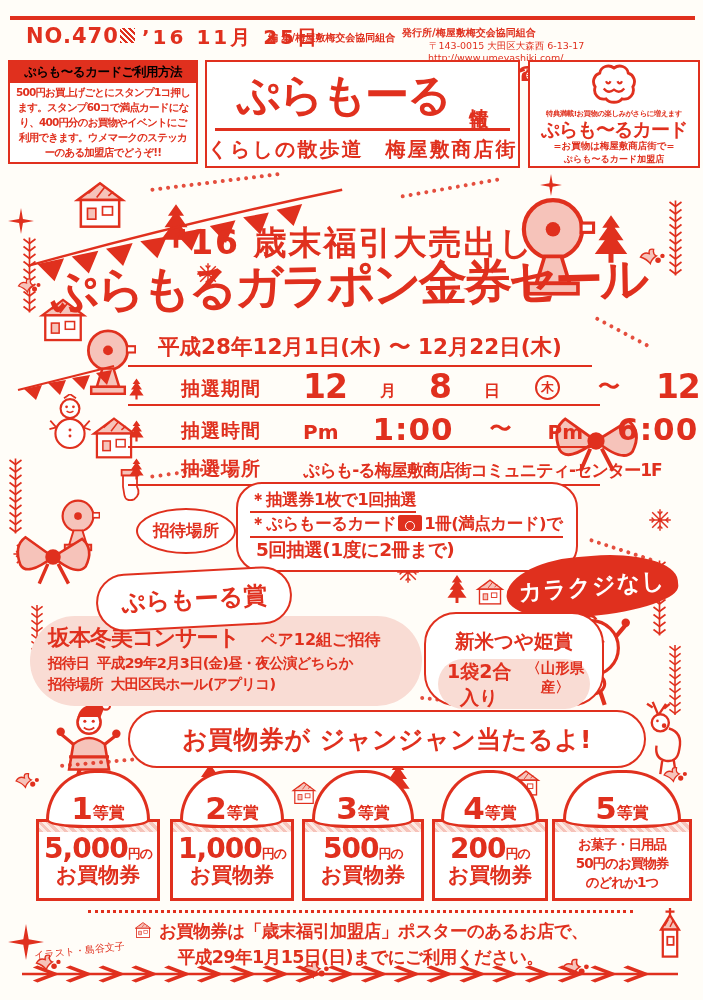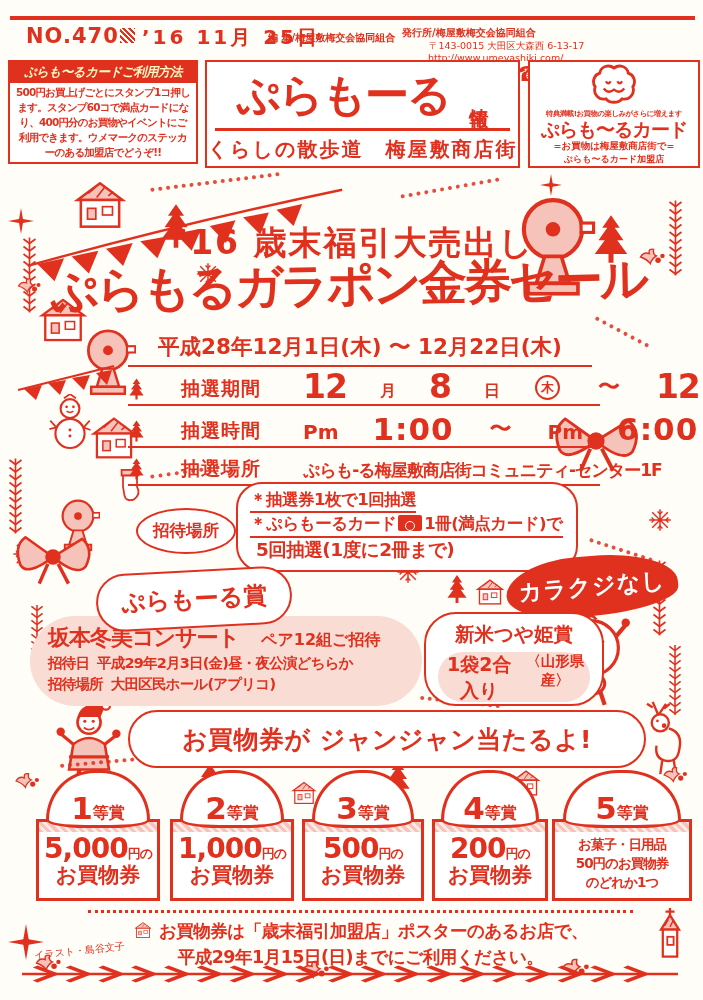--- a/index.html
+++ b/index.html
@@ -28,21 +28,21 @@
   .m-editor{left:268px;top:31px;font-size:10px;}
   .m-pub{left:402px;top:26px;font-size:10px;line-height:1.35;}
   .m-pub span{display:block;}
   .m-addr{font-size:9.5px;margin-left:27px;font-weight:normal;}
   .m-url{font-size:9.5px;margin-left:26px;font-weight:normal;}
   .m-phone{right:24px;top:22px;font-size:21px;letter-spacing:1px;margin-top:40px;}
 
   
   .hbox{position:absolute;border:2px solid var(--ink);background:#fff;box-sizing:border-box;}
   #box-usage{left:8px;top:60px;width:190px;height:104px;}
-  .usage-title{background:var(--ink);color:#fef9c3;font-size:12.5px;text-align:center;padding:2px 0;letter-spacing:-0.5px;font-style:italic;}
+  .usage-title{background:var(--ink);color:#000000;font-size:12.5px;text-align:center;padding:2px 0;letter-spacing:-0.5px;}
   .usage-body{font-size:10.5px;line-height:1.42;text-align:center;padding:2px 5px;letter-spacing:-0.8px;}
   #box-logo{left:205px;top:60px;width:315px;height:108px;text-align:center;}
   .logo-row{display:flex;align-items:center;justify-content:center;height:66px;gap:12px;}
   .logo-main{font-size:44px;font-weight:bold;letter-spacing:-2px;line-height:1;}
   .logo-side{writing-mode:vertical-rl;text-orientation:upright;font-size:19px;letter-spacing:2px;margin-left:8px;line-height:1;}
   .logo-hr{height:2.5px;background:var(--ink);margin:0 8px;}
   .logo-sub{font-size:20px;letter-spacing:2px;padding-top:5px;}
   #box-card{left:528px;top:60px;width:172px;height:108px;text-align:center;padding-top:2px;}
   .card-tag{font-size:8px;letter-spacing:-0.5px;white-space:nowrap;transform:scale(.92);}
   .card-name{font-size:19px;letter-spacing:-1px;line-height:1.1;}
@@ -92,21 +92,21 @@
   .c-sub{font-size:16px;margin-left:22px;}
   .c-row{font-size:14.5px;letter-spacing:-0.8px;white-space:nowrap;line-height:1.45;}
   .c-rlabel{margin-right:8px;}
 
   .noblank{left:506px;top:556px;width:172px;height:60px;background:var(--ink);color:#fff;
     border-radius:46% 54% 58% 42%/62% 58% 42% 48%;transform:rotate(-5deg);
     display:flex;align-items:center;justify-content:center;font-size:23px;letter-spacing:1px;z-index:4;}
 
   .rice-bubble{left:424px;top:612px;width:180px;height:94px;border:2.5px solid var(--ink);
     border-radius:32px;background:#fff;text-align:center;z-index:4;box-sizing:border-box;padding-top:7px;}
-  .rice-title{font-size:19.5px;letter-spacing:0px;}
+  .rice-title{font-size:19.5px;letter-spacing:0px;margin-top:7px;}
   .rice-inner{margin:4px auto 0;width:152px;height:50px;border-radius:25px;background:var(--pinkbg);
     display:flex;flex-direction:row;justify-content:center;}
   .rice-l1{font-size:19px;}
   .rice-l2{font-size:14.5px;}
 
   
   .banner-bubble{left:128px;top:710px;width:514px;height:54px;border:2.5px solid var(--ink);
     border-radius:30px;background:#fff;display:flex;align-items:center;justify-content:center;
     font-size:25px;letter-spacing:0.5px;z-index:4;white-space:nowrap;}
 

